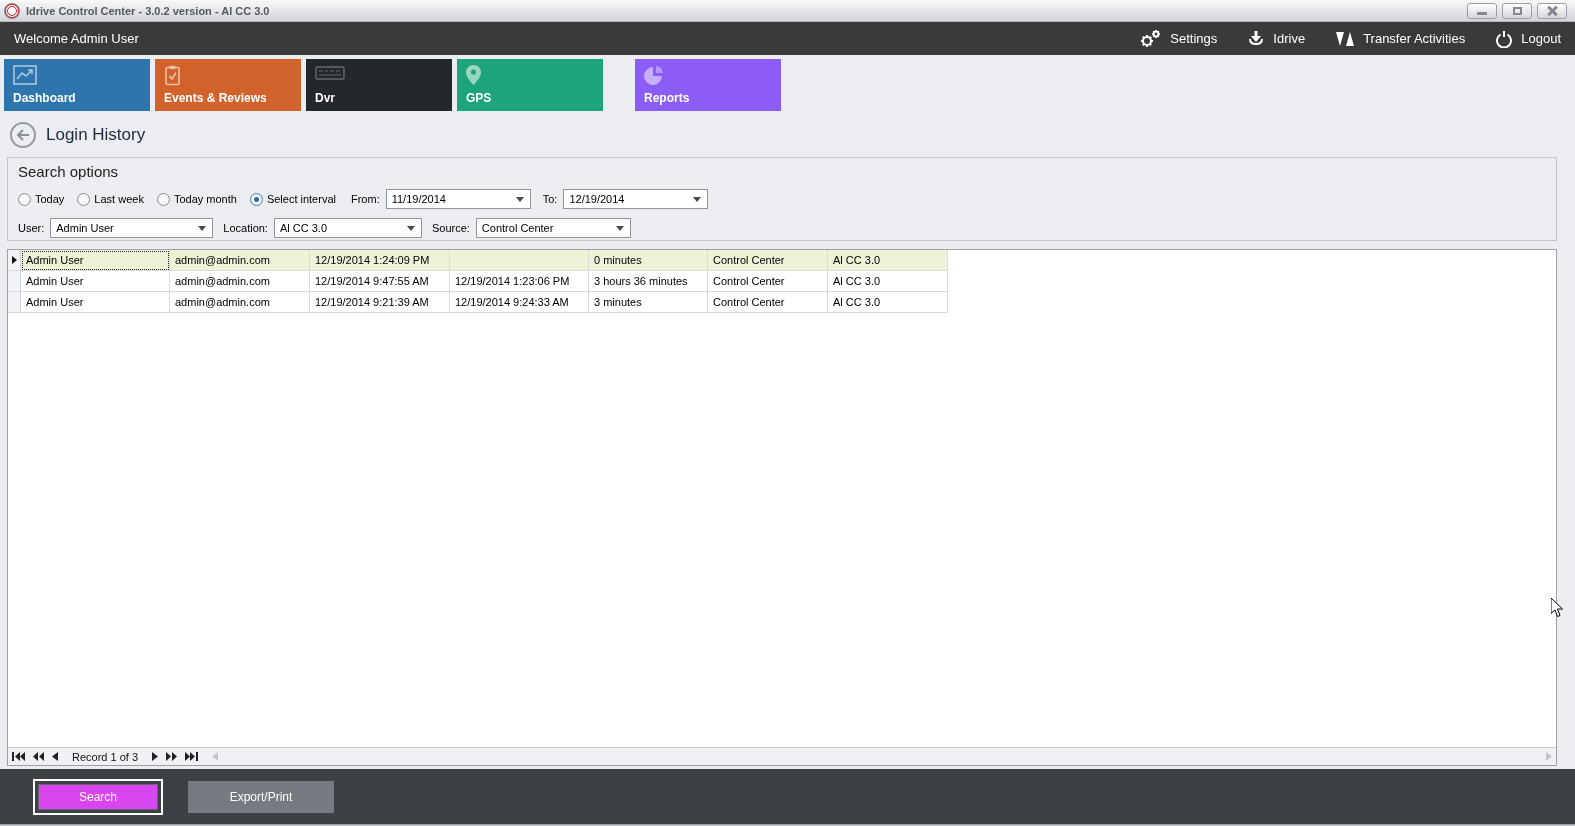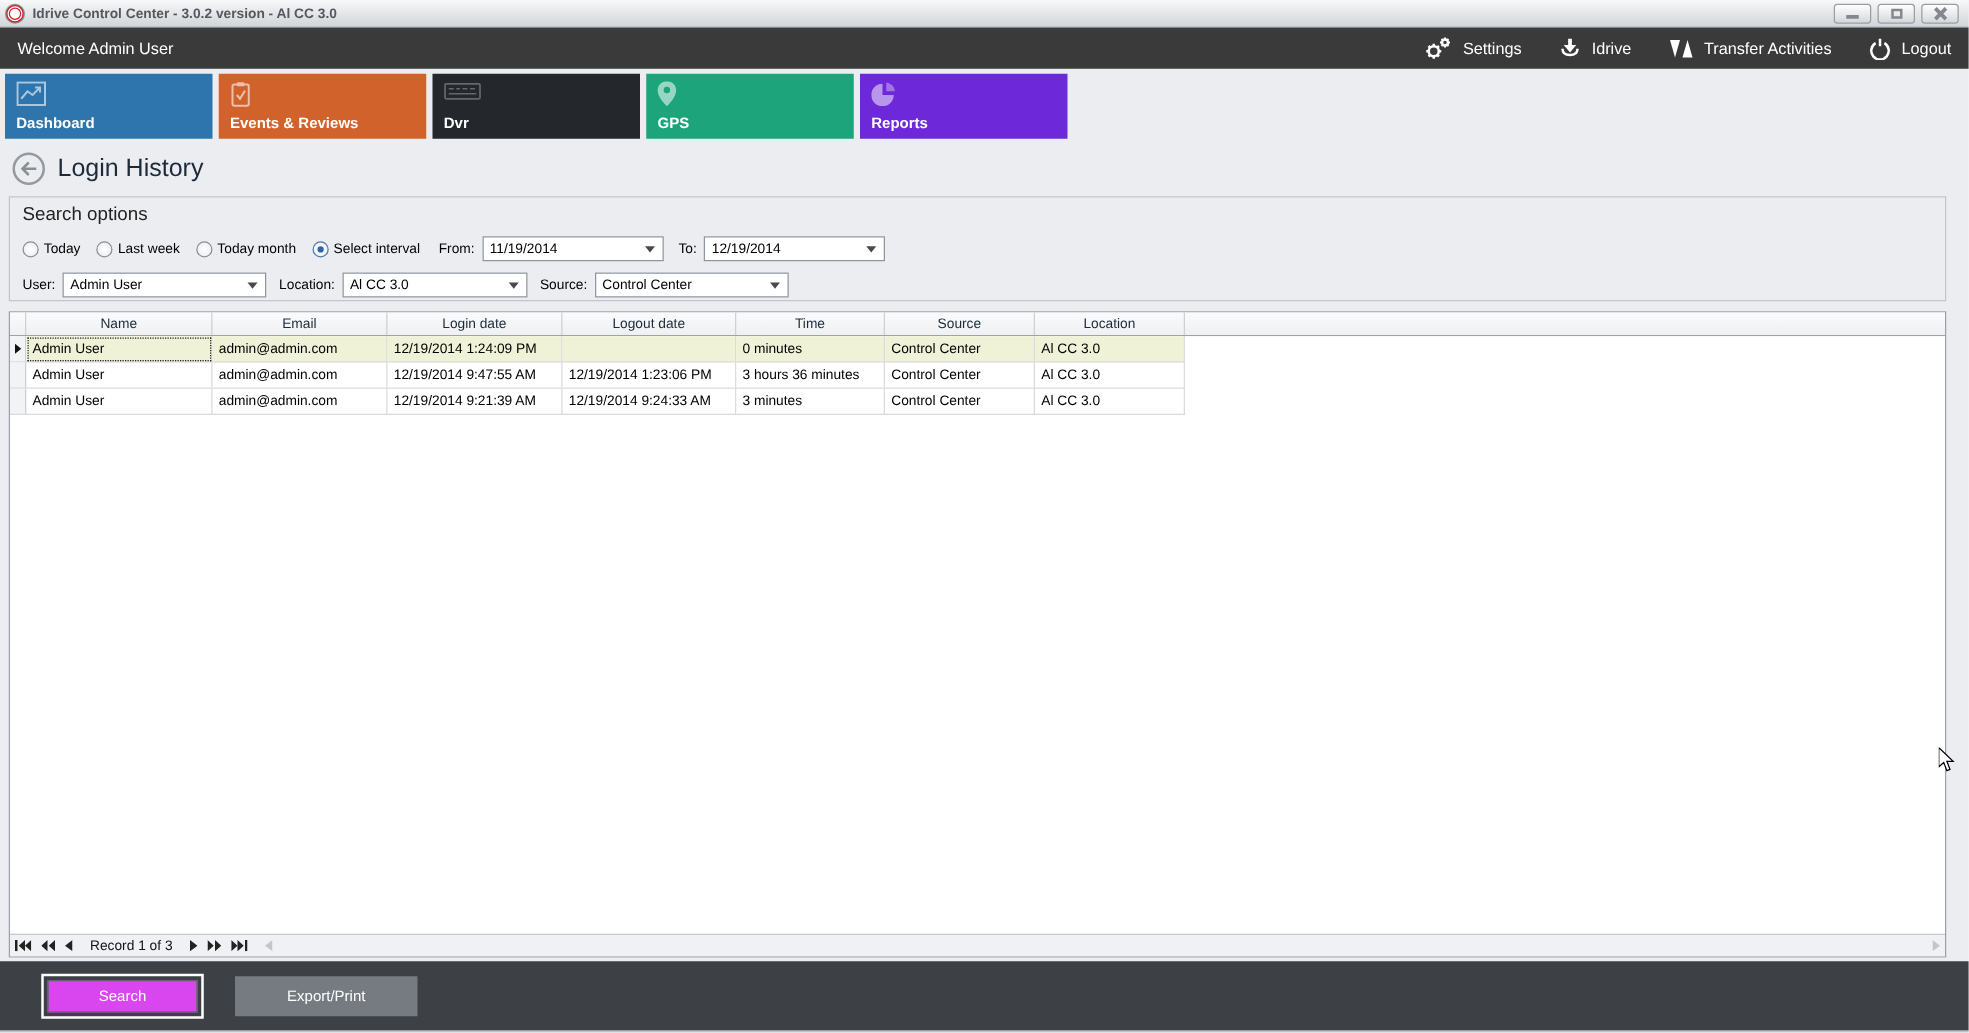--- a/index.html
+++ b/index.html
@@ -23,29 +23,29 @@
 
   
   .navbar { height:33px; background:#3a3a3a; display:flex; align-items:center; color:#fff; padding:16px 14px; }
   .welcome { font-size:13px; }
   .nav-items { margin-left:auto; display:flex; gap:30px; }
   .nav-item { display:flex; align-items:center; gap:8px; font-size:13px; cursor:pointer; }
   .nav-item svg { display:block; }
 
   
   .tiles { display:flex; gap:5px; padding:4px 0 0 4px; }
-  .tile { width:166px; height:52px; position:relative; color:#fff; cursor:pointer; }
+  .tile { width:146px; height:52px; position:relative; color:#fff; cursor:pointer; }
   .tile-icon { position:absolute; left:9px; top:6px; opacity:.6; }
   .tile-label { position:absolute; left:9px; bottom:6px; font-weight:bold; font-size:12px; }
 
   
   .page-head { display:flex; align-items:center; gap:10px; padding:10px 0 8px 10px; height:46px; }
   .back-btn { width:26px; height:26px; border-radius:50%; border:2px solid #9599a0; display:flex;
               align-items:center; justify-content:center; background:transparent; cursor:pointer; }
-  .page-title { font-size:20px; color:#1c2a3a; }
+  .page-title { font-size:17px; color:#1c2a3a; }
 
   
   .search-box { margin-left:7px; width:1550px; height:84px; border:1px solid #c2c5ca; padding:5px 10px; }
   .search-label { font-size:15px; color:#222; }
   .srow { display:flex; align-items:center; margin-top:9px; font-size:11px; color:#000; }
   .radio-item { display:flex; align-items:center; margin-right:13px; cursor:pointer; }
   .radio { width:13px; height:13px; border-radius:50%; border:1px solid #8b9096; background:radial-gradient(#fff,#e8eaec); margin-right:4px; position:relative; }
   .radio.checked { border-color:#4a7ab5; }
   .radio.checked:after { content:""; position:absolute; left:3px; top:3px; width:5px; height:5px; border-radius:50%; background:#2d66a9; }
   .flabel { margin:0 6px 0 2px; }
@@ -191,21 +191,21 @@
   </div>
   <div class="tile" style="background: rgb(30, 164, 123);">
     <span class="tile-icon">
       <svg width="15" height="20" viewBox="0 0 15 20">
           <path d="M7.5 0 C3.3 0 0 3.3 0 7.4 C0 12.8 7.5 20 7.5 20 C7.5 20 15 12.8 15 7.4 C15 3.3 11.7 0 7.5 0 Z" fill="#fff" opacity="0.9"></path>
           <circle cx="7.5" cy="7" r="2.6" fill="#1ea47b"></circle>
         </svg>
     </span>
     <span class="tile-label">GPS</span>
   </div>
-  <div class="tile" style="background: #6d28d9;">
+  <div class="tile" style="background: #8b5cf6; margin-left: 27px;">
     <span class="tile-icon">
       <svg width="20" height="20" viewBox="0 0 20 20">
           <path d="M9 11 L9 2 A9 9 0 1 0 18 11 Z" fill="#fff" opacity="0.85"></path>
           <path d="M12 8 L12 1 A8 8 0 0 1 19 8 Z" fill="#fff" opacity="0.6"></path>
         </svg>
     </span>
     <span class="tile-label">Reports</span>
   </div>
 </div>
 
@@ -264,31 +264,20 @@
     </div>
     <span class="flabel" style="margin-left:10px;">Source:</span>
     <div class="combo w155">
       <span>Control Center</span>
       <span class="caret"></span>
     </div>
   </div>
 </div>
 
 <div class="grid">
-  <div class="ghead" id="ghead">
-      <div class="gcell hind"></div>
-      <div class="gcell" style="width: 149px;">Name</div>
-      <div class="gcell" style="width: 140px;">Email</div>
-      <div class="gcell" style="width: 140px;">Login date</div>
-      <div class="gcell" style="width: 139px;">Logout date</div>
-      <div class="gcell" style="width: 119px;">Time</div>
-      <div class="gcell" style="width: 120px;">Source</div>
-      <div class="gcell" style="width: 120px;">Location</div>
-      <div class="gcell hfill"></div>
-    </div>
   <div id="gbody">
       <div class="grow sel">
         <div class="gcell rind">
           <span class="row-arrow"></span>
         </div>
         <div class="gcell focus-cell" style="width: 149px;">Admin User</div>
         <div class="gcell" style="width: 140px;">admin@admin.com</div>
         <div class="gcell" style="width: 140px;">12/19/2014 1:24:09 PM</div>
         <div class="gcell" style="width: 139px;"></div>
         <div class="gcell" style="width: 119px;">0 minutes</div>

